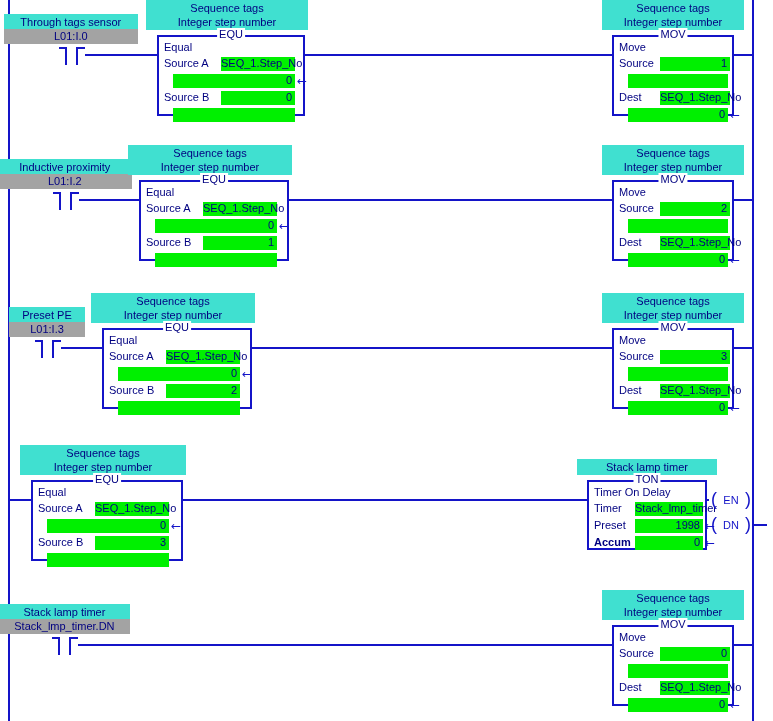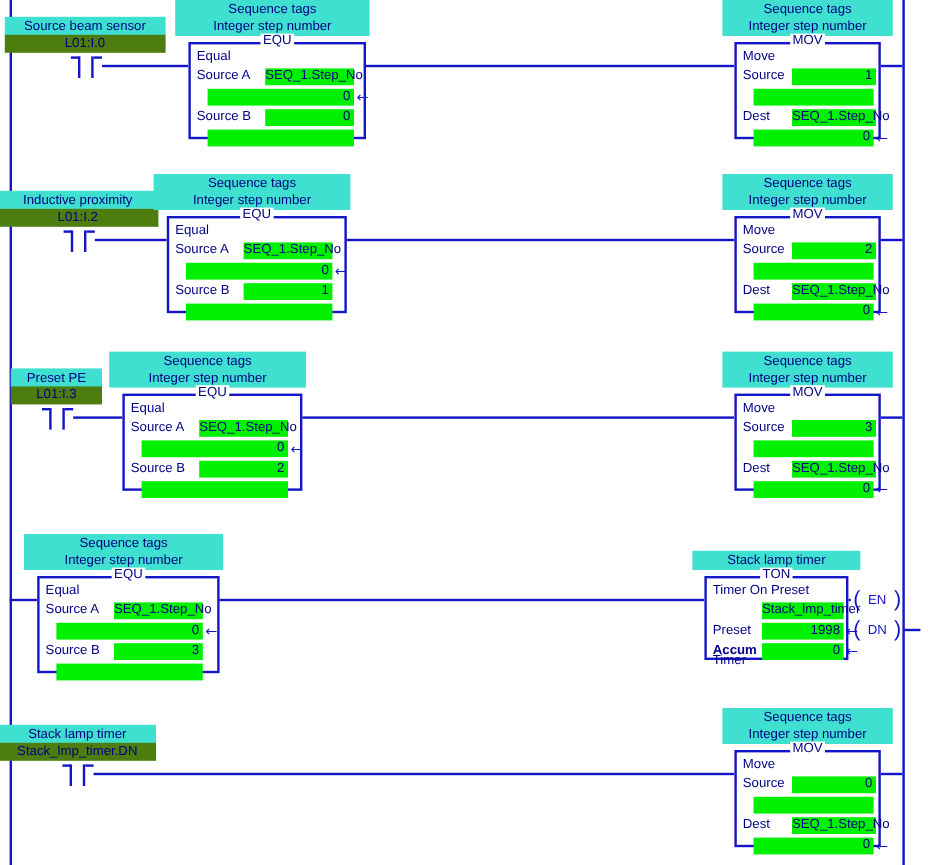--- a/index.html
+++ b/index.html
@@ -37,21 +37,21 @@
     text-align:center;
     white-space:nowrap;
     box-sizing:border-box;
     padding-top:1px;
   }
   .tagbox div{pointer-events:none;}
 
   
   .operand{
     position:absolute;
-    background:#4d7c0f;
+    background:#a3a3a3;
     color:#000080;
     font-size:11px;
     line-height:14px;
     text-align:center;
     white-space:nowrap;
     box-sizing:border-box;
   }
 
   
   .contact{
@@ -145,21 +145,21 @@
     font-size:11px;
     line-height:20px;
   }
 </style>
 </head>
 <body>
 
 <div id="app">
     <div class="rail" style="left: 8px; top: 0px; height: 721px;"></div>
     <div class="tagbox" style="left: 4px; top: 14px; width: 133.6px; height: 16px;">
-      <div>Source beam sensor</div>
+      <div>Through tags sensor</div>
     </div>
     <div class="operand" style="left: 4px; top: 29px; width: 133.6px; height: 15px;">L01:I.0</div>
     <div class="contact" style="left: 59px; top: 47px; width: 26px; height: 20px;">
       <div class="bar" style="left: 6px; top: 0px;"></div>
       <div class="bar" style="left: 17px; top: 0px;"></div>
       <div class="foot" style="left: 0px; top: 0px;"></div>
       <div class="foot" style="left: 19px; top: 0px;"></div>
     </div>
     <div class="tagbox" style="left: 146px; top: 0px; width: 162px; height: 30px;">
       <div>Sequence tags</div>
@@ -298,22 +298,22 @@
       <div class="blk-label" style="left: 5px; top: 54px;">Source B</div>
       <div class="blk-field" style="left: 62px; top: 54px; width: 74px; height: 14px;">3</div>
       <div class="blk-field blank" style="left: 14px; top: 71px; width: 122px; height: 14px;"></div>
     </div>
     <div class="tagbox" style="left: 577px; top: 459px; width: 140px; height: 16px;">
       <div>Stack lamp timer</div>
     </div>
     <div class="wire" style="left: 183px; top: 499px; width: 404px;"></div>
     <div class="block" style="left: 587px; top: 480px; width: 120px; height: 70px;">
       <div class="block-title">TON</div>
-      <div class="blk-label" style="left: 5px; top: 4px;">Timer On Preset</div>
-      <div class="blk-label" style="left: 5px; top: 20px; margin-top: 42px;">Timer</div>
+      <div class="blk-label" style="left: 5px; top: 4px;">Timer On Delay</div>
+      <div class="blk-label" style="left: 5px; top: 20px;">Timer</div>
       <div class="blk-field center" style="left: 46px; top: 20px; width: 68px; height: 14px;">Stack_lmp_timer</div>
       <div class="blk-label" style="left: 5px; top: 37px;">Preset</div>
       <div class="blk-field" style="left: 46px; top: 37px; width: 68px; height: 14px;">1998</div>
       <div class="arrow" style="left: 116px; top: 39px;">←</div>
       <div class="blk-label" style="left: 5px; top: 54px; font-weight: bold;">Accum</div>
       <div class="blk-field" style="left: 46px; top: 54px; width: 68px; height: 14px;">0</div>
       <div class="arrow" style="left: 116px; top: 56px;">←</div>
     </div>
     <div class="coil" style="left: 709px; top: 490px;">
       <span class="paren l">(</span>

